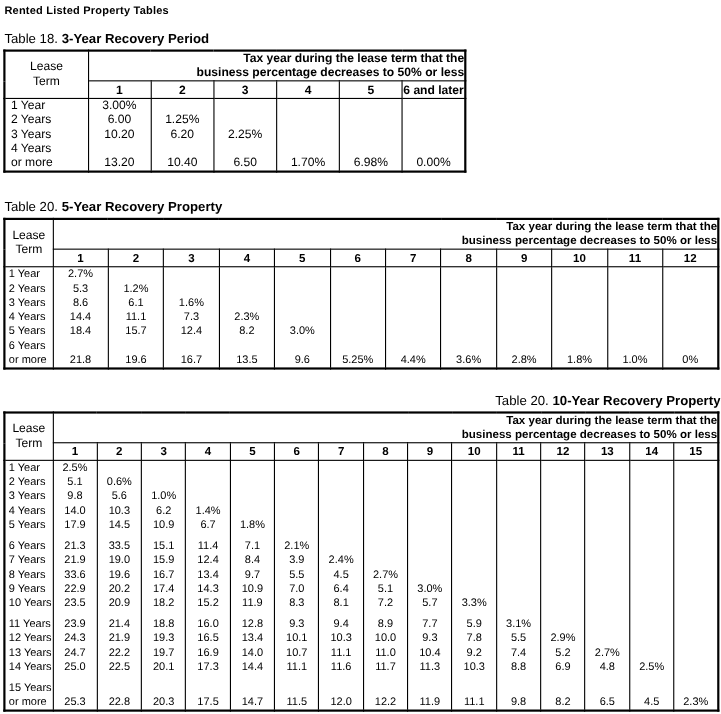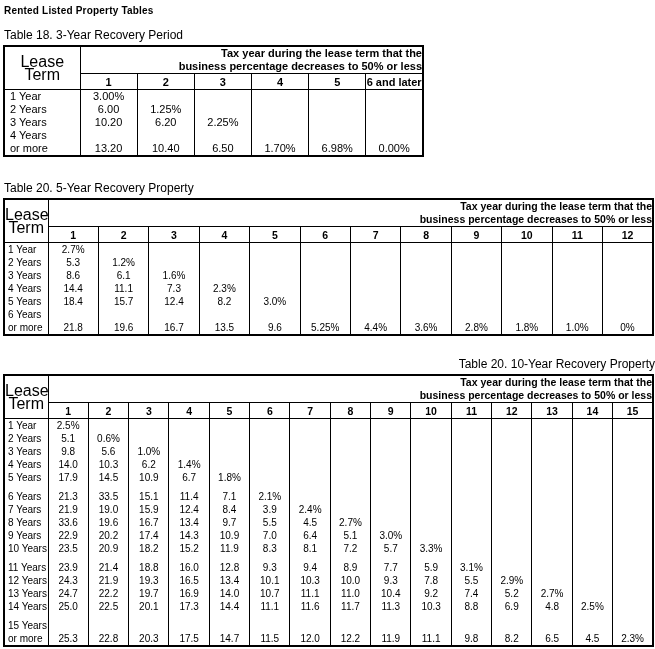--- a/index.html
+++ b/index.html
@@ -4,34 +4,34 @@
 <style>
   html,body{margin:0;padding:0;background:#ffffff;color:#000;}
   body{
     width:655px;height:649px;
     font-family:"Liberation Sans","DejaVu Sans",sans-serif;
     padding:4px 0 0 3px;box-sizing:border-box;
     -webkit-font-smoothing:none;
   }
   .page-title{font-size:10px;font-weight:bold;margin:1px 0 0 1px;letter-spacing:.2px;}
   .caption{font-size:12px;margin:0 0 3px 1px;}
-  .caption .cap-title{font-weight:normal;margin-top:42px;}
+  .caption .cap-title{font-weight:bold;margin-top:42px;}
   .cap-18{margin-top:12px;}
   .cap-19{margin-top:24px;}
   .cap-20{margin-top:21px;text-align:right;}
 
   table.rtable{border-collapse:collapse;table-layout:fixed;background:#fff;border:2px solid #000;}
   table.rtable th, table.rtable td{border:1px solid #000;padding:0;}
   .t0{width:421px;}
   .t1,.t2{width:651px;}
   .t0 col.lease-col{width:76px;}
   .t1 col.lease-col{width:44px;}
   .t2 col.lease-col{width:44px;}
 
-  th.lease-th{font-weight:normal;font-size:16px;line-height:13px;text-align:center;
+  th.lease-th{font-weight:normal;font-size:11px;line-height:13px;text-align:center;
               border-right:1px solid #000;border-bottom:2px solid #000;vertical-align:middle;}
   th.span-th{font-weight:bold;font-size:11px;line-height:13px;text-align:right;
              padding:2px 0;border-bottom:1px solid #000;}
   .t1 th.span-th,.t2 th.span-th{font-size:10.5px;}
   th.num-th{font-weight:bold;font-size:11px;height:15px;text-align:center;
             border-bottom:2px solid #000;vertical-align:middle;}
   .t1 th.num-th,.t2 th.num-th{font-size:10.5px;}
 
   td.labels, td.vals{vertical-align:top;padding:3px 0 2px 0;}
   .line{height:13px;line-height:13px;font-size:11px;white-space:nowrap;overflow:visible;}

